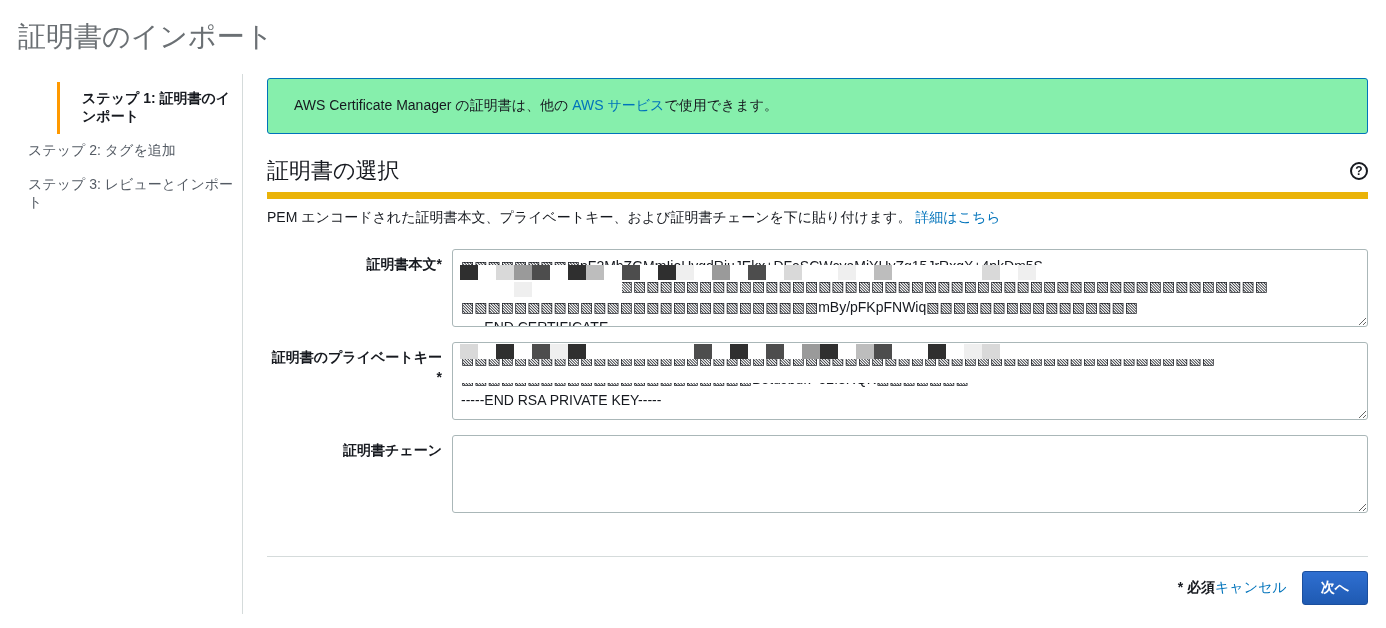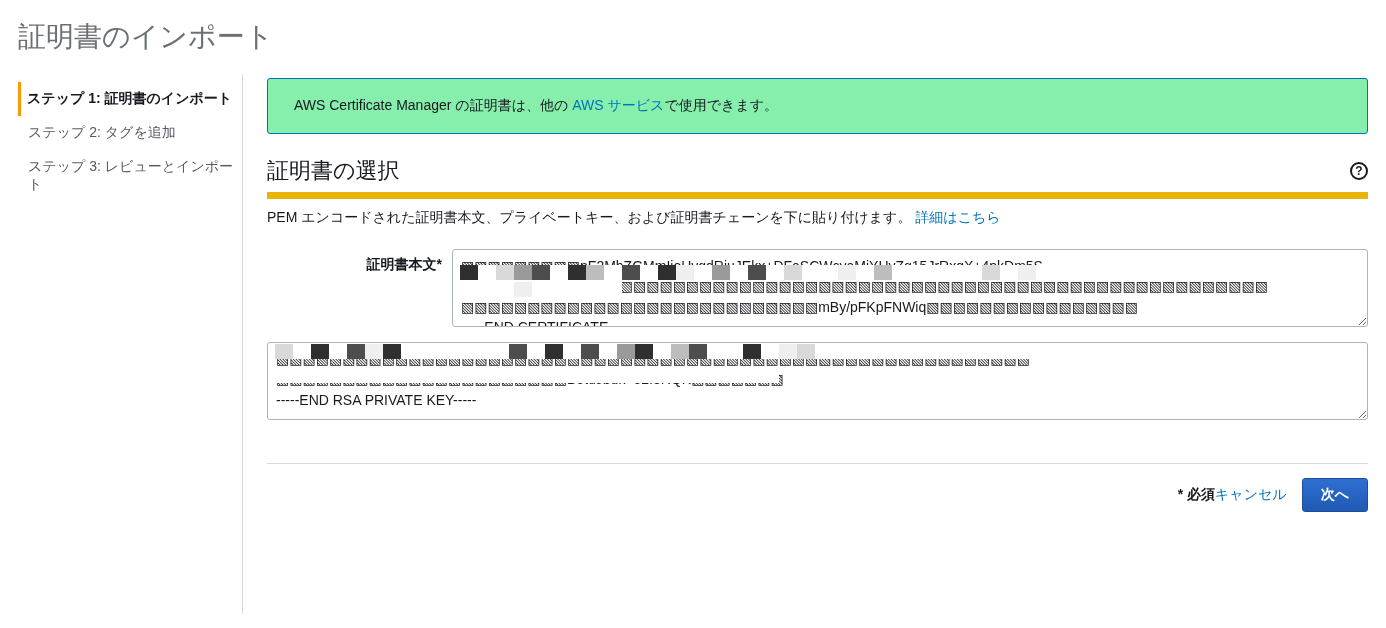--- a/index.html
+++ b/index.html
@@ -31,21 +31,22 @@
     .step-item {
       padding: 8px 0 8px 10px;
       color: #545b64;
       font-size: 14px;
       cursor: pointer;
     }
     .step-item.active {
       font-weight: 700;
       color: #16191f;
       border-left: 3px solid #ff9900;
-      padding-left: 6px;
+      padding-left: 22px;
+      margin-left: 39px;
     }
     .main {
       flex: 1;
       padding-top: 4px;
     }
     .info-banner {
       border: 1px solid #0073bb;
       border-radius: 3px;
       background: #86efac;
       padding: 18px 26px;
@@ -258,20 +259,21 @@
             <div class="px g6"></div>
             <div class="px g6"></div>
             <div class="px g6"></div>
             <div class="px g6"></div>
             <div class="px g6"></div>
         </div>
       </div>
     </div>
 
     <div class="form-row">
+      <div class="form-label">証明書のプライベートキー*</div>
       <div class="form-control redact-wrap">
         <textarea class="cert-area key-area" spellcheck="false" style="">▧▧▧▧▧▧▧▧▧▧▧▧▧▧▧▧▧▧▧▧▧▧▧▧▧▧▧▧▧▧▧▧▧▧▧▧▧▧▧▧▧▧▧▧▧▧▧▧▧▧▧▧▧▧▧▧▧
 ▧▧▧▧▧▧▧▧▧▧▧▧▧▧▧▧▧▧▧▧▧▧BetuJbuk+o2f8RQK▧▧▧▧▧▧▧
 -----END RSA PRIVATE KEY-----</textarea>
         <div class="mosaic-inner m2">
           <div class="px g4"></div>
             <div class="px g6"></div>
             <div class="px g8"></div>
             <div class="px g6"></div>
             <div class="px g7"></div>
@@ -354,20 +356,26 @@
             <div class="px g6"></div>
             <div class="px g6"></div>
             <div class="px g6"></div>
             <div class="px g6"></div>
             <div class="px g6"></div>
             <div class="px g6"></div>
         </div>
       </div>
     </div>
 
+    <div class="form-row">
+      <div class="form-label">証明書チェーン</div>
+      <div class="form-control">
+        <textarea class="cert-area chain-area" spellcheck="false" style=""></textarea>
+      </div>
+    </div>
 
     <hr class="footer-hr">
 
     <div class="footer-row">
       <div class="required-note">* 必須</div>
       <div class="action-group">
         <button class="cancel-link">キャンセル</button>
         <button class="next-btn">次へ</button>
       </div>
     </div>

